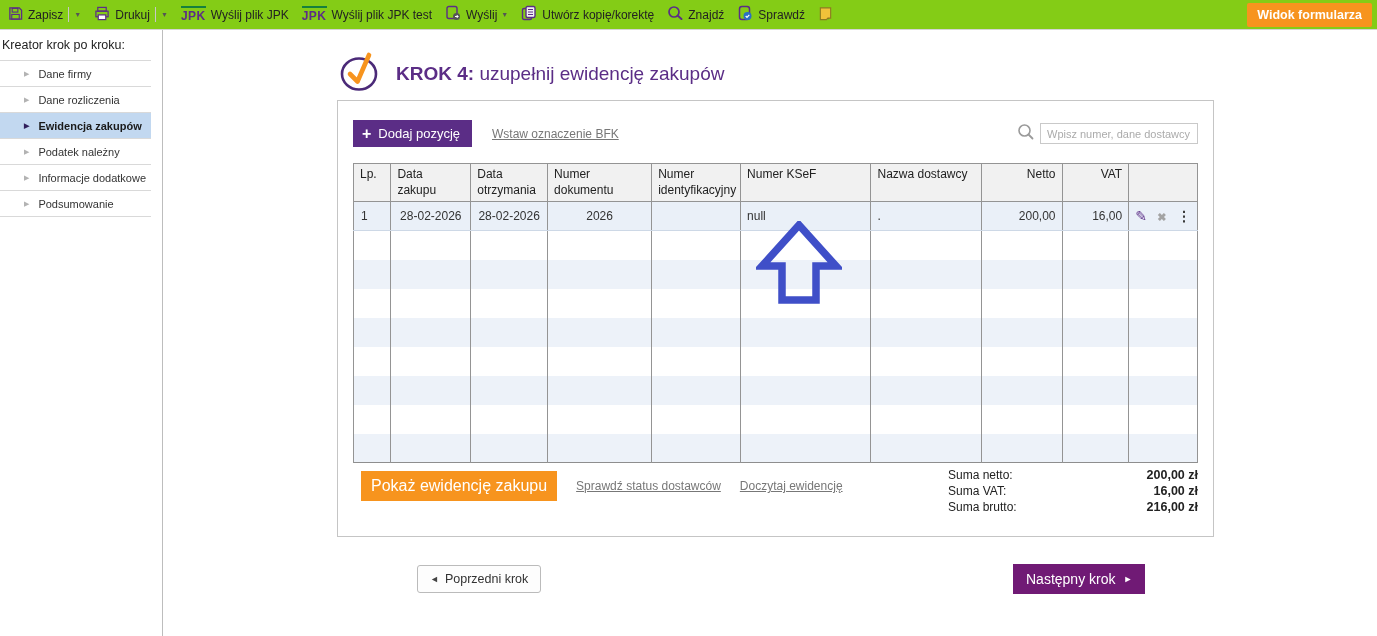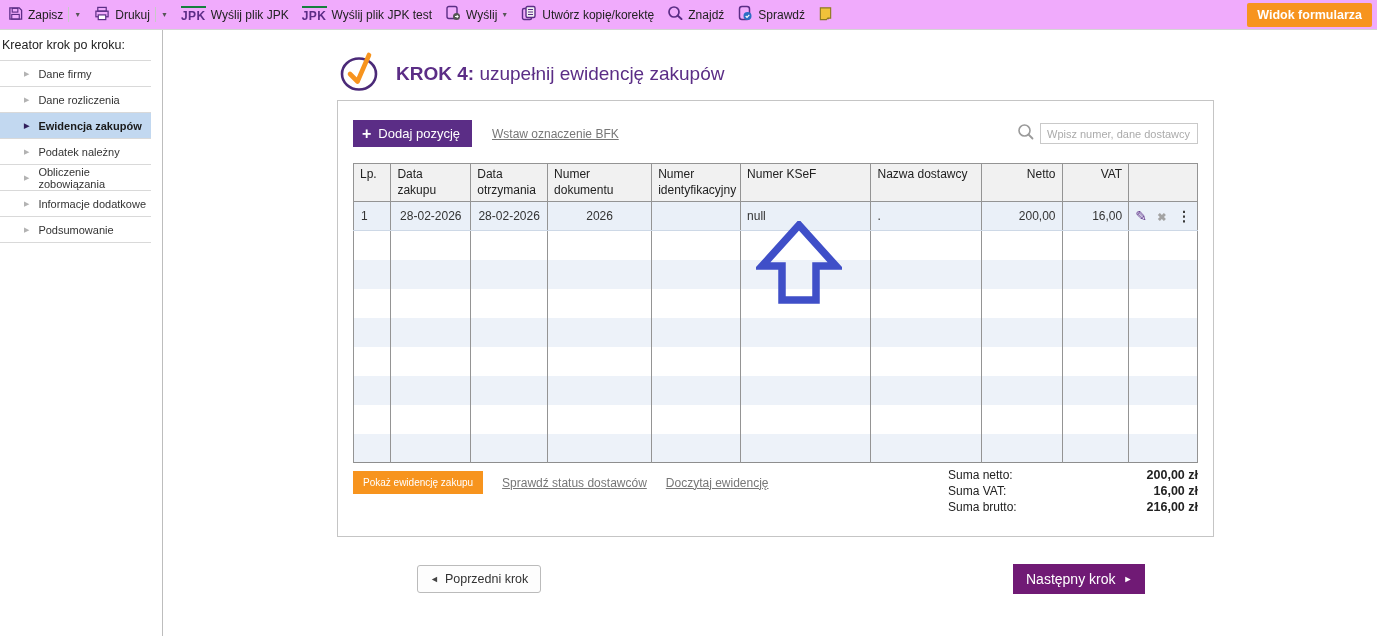--- a/index.html
+++ b/index.html
@@ -1,20 +1,20 @@
 <!DOCTYPE html>
 <html><head>
 <meta charset="utf-8">
 <style>
   * { margin:0; padding:0; box-sizing:border-box; }
   html,body { width:1377px; height:636px; background:#fff; font-family:"Liberation Sans",sans-serif; overflow:hidden; }
   body { position:relative; }
 
   
-  .toolbar { position:absolute; top:0; left:0; width:1377px; height:30px; background:#f0abfc;
+  .toolbar { position:absolute; top:0; left:0; width:1377px; height:30px; background:#84cc16;
              border-bottom:1px solid #d4d4d4; display:flex; align-items:center; padding:0 5px 0 8px; }
   .tb-item { display:inline-flex; align-items:center; gap:5px; font-size:12px; color:#222; cursor:pointer; white-space:nowrap; }
   .tb-group { display:inline-flex; align-items:center; margin-right:13px; }
   .tb-sep { width:1px; height:15px; background:#c8c8c8; margin:0 5px; }
   .tb-caret { font-size:7px; color:#555; cursor:pointer; }
   .jpk-badge { font-size:12px; font-weight:bold; color:#5b2d86; border-top:2px solid #15803d; padding-top:1px; letter-spacing:0.5px; }
   .form-view-btn { margin-left:auto; background:#f7941e; color:#fff; font-size:12.5px; font-weight:bold;
                    padding:5px 10px; border-radius:2px; cursor:pointer; }
 
   
@@ -64,21 +64,21 @@
   .c-actions { text-align:center; }
   .ic-edit { color:#5b2d86; font-size:14px; cursor:pointer; margin-right:7px; }
   .ic-del  { color:#a3a3a3; font-size:11px; font-weight:bold; cursor:pointer; margin-right:7px; }
   .ic-more { color:#3a3a3a; font-size:14px; font-weight:bold; cursor:pointer; }
 
   .big-arrow { position:absolute; left:418px; top:120px; width:86px; height:83px; pointer-events:none; }
 
   
   .panel-footer { position:absolute; top:366px; left:15px; right:15px; display:flex; align-items:flex-start; }
   .footer-left { display:flex; align-items:center; gap:19px; margin-top:4px; }
-  .show-btn { background:#f7941e; color:#fff; font-size:10px; padding:6px 10px; cursor:pointer; white-space:nowrap; }
+  .show-btn { background:#f7941e; color:#fff; font-size:16px; padding:6px 10px; cursor:pointer; white-space:nowrap;margin-left:8px; }
   .sums { margin-left:auto; width:250px; }
   .sum-row { display:flex; justify-content:space-between; font-size:12px; color:#222; line-height:16px; }
   .sum-row .val { font-weight:bold; font-size:12.5px; }
 
   
   .prev-btn { position:absolute; left:417px; top:565px; background:#fdfdfd; border:1px solid #bbb; border-radius:3px;
               font-size:12.5px; color:#333; padding:6px 12px; cursor:pointer; display:inline-flex; align-items:center; gap:6px; }
   .prev-btn .arr { font-size:9px; color:#444; }
   .next-btn { position:absolute; left:1013px; top:564px; background:#701a75; color:#fff; font-size:14px;
               padding:7px 13px; cursor:pointer; display:inline-flex; align-items:center; gap:8px; }
@@ -212,24 +212,20 @@
       <span class="arr">▶</span>
       <span>Dane rozliczenia</span>
     </div>
     <div class="side-item active">
       <span class="arr">▶</span>
       <span>Ewidencja zakupów</span>
     </div>
     <div class="side-item">
       <span class="arr">▶</span>
       <span>Podatek należny</span>
-    </div>
-    <div class="side-item">
-      <span class="arr">▶</span>
-      <span>Obliczenie zobowiązania</span>
     </div>
     <div class="side-item">
       <span class="arr">▶</span>
       <span>Informacje dodatkowe</span>
     </div>
     <div class="side-item">
       <span class="arr">▶</span>
       <span>Podsumowanie</span>
     </div>
   </div>

